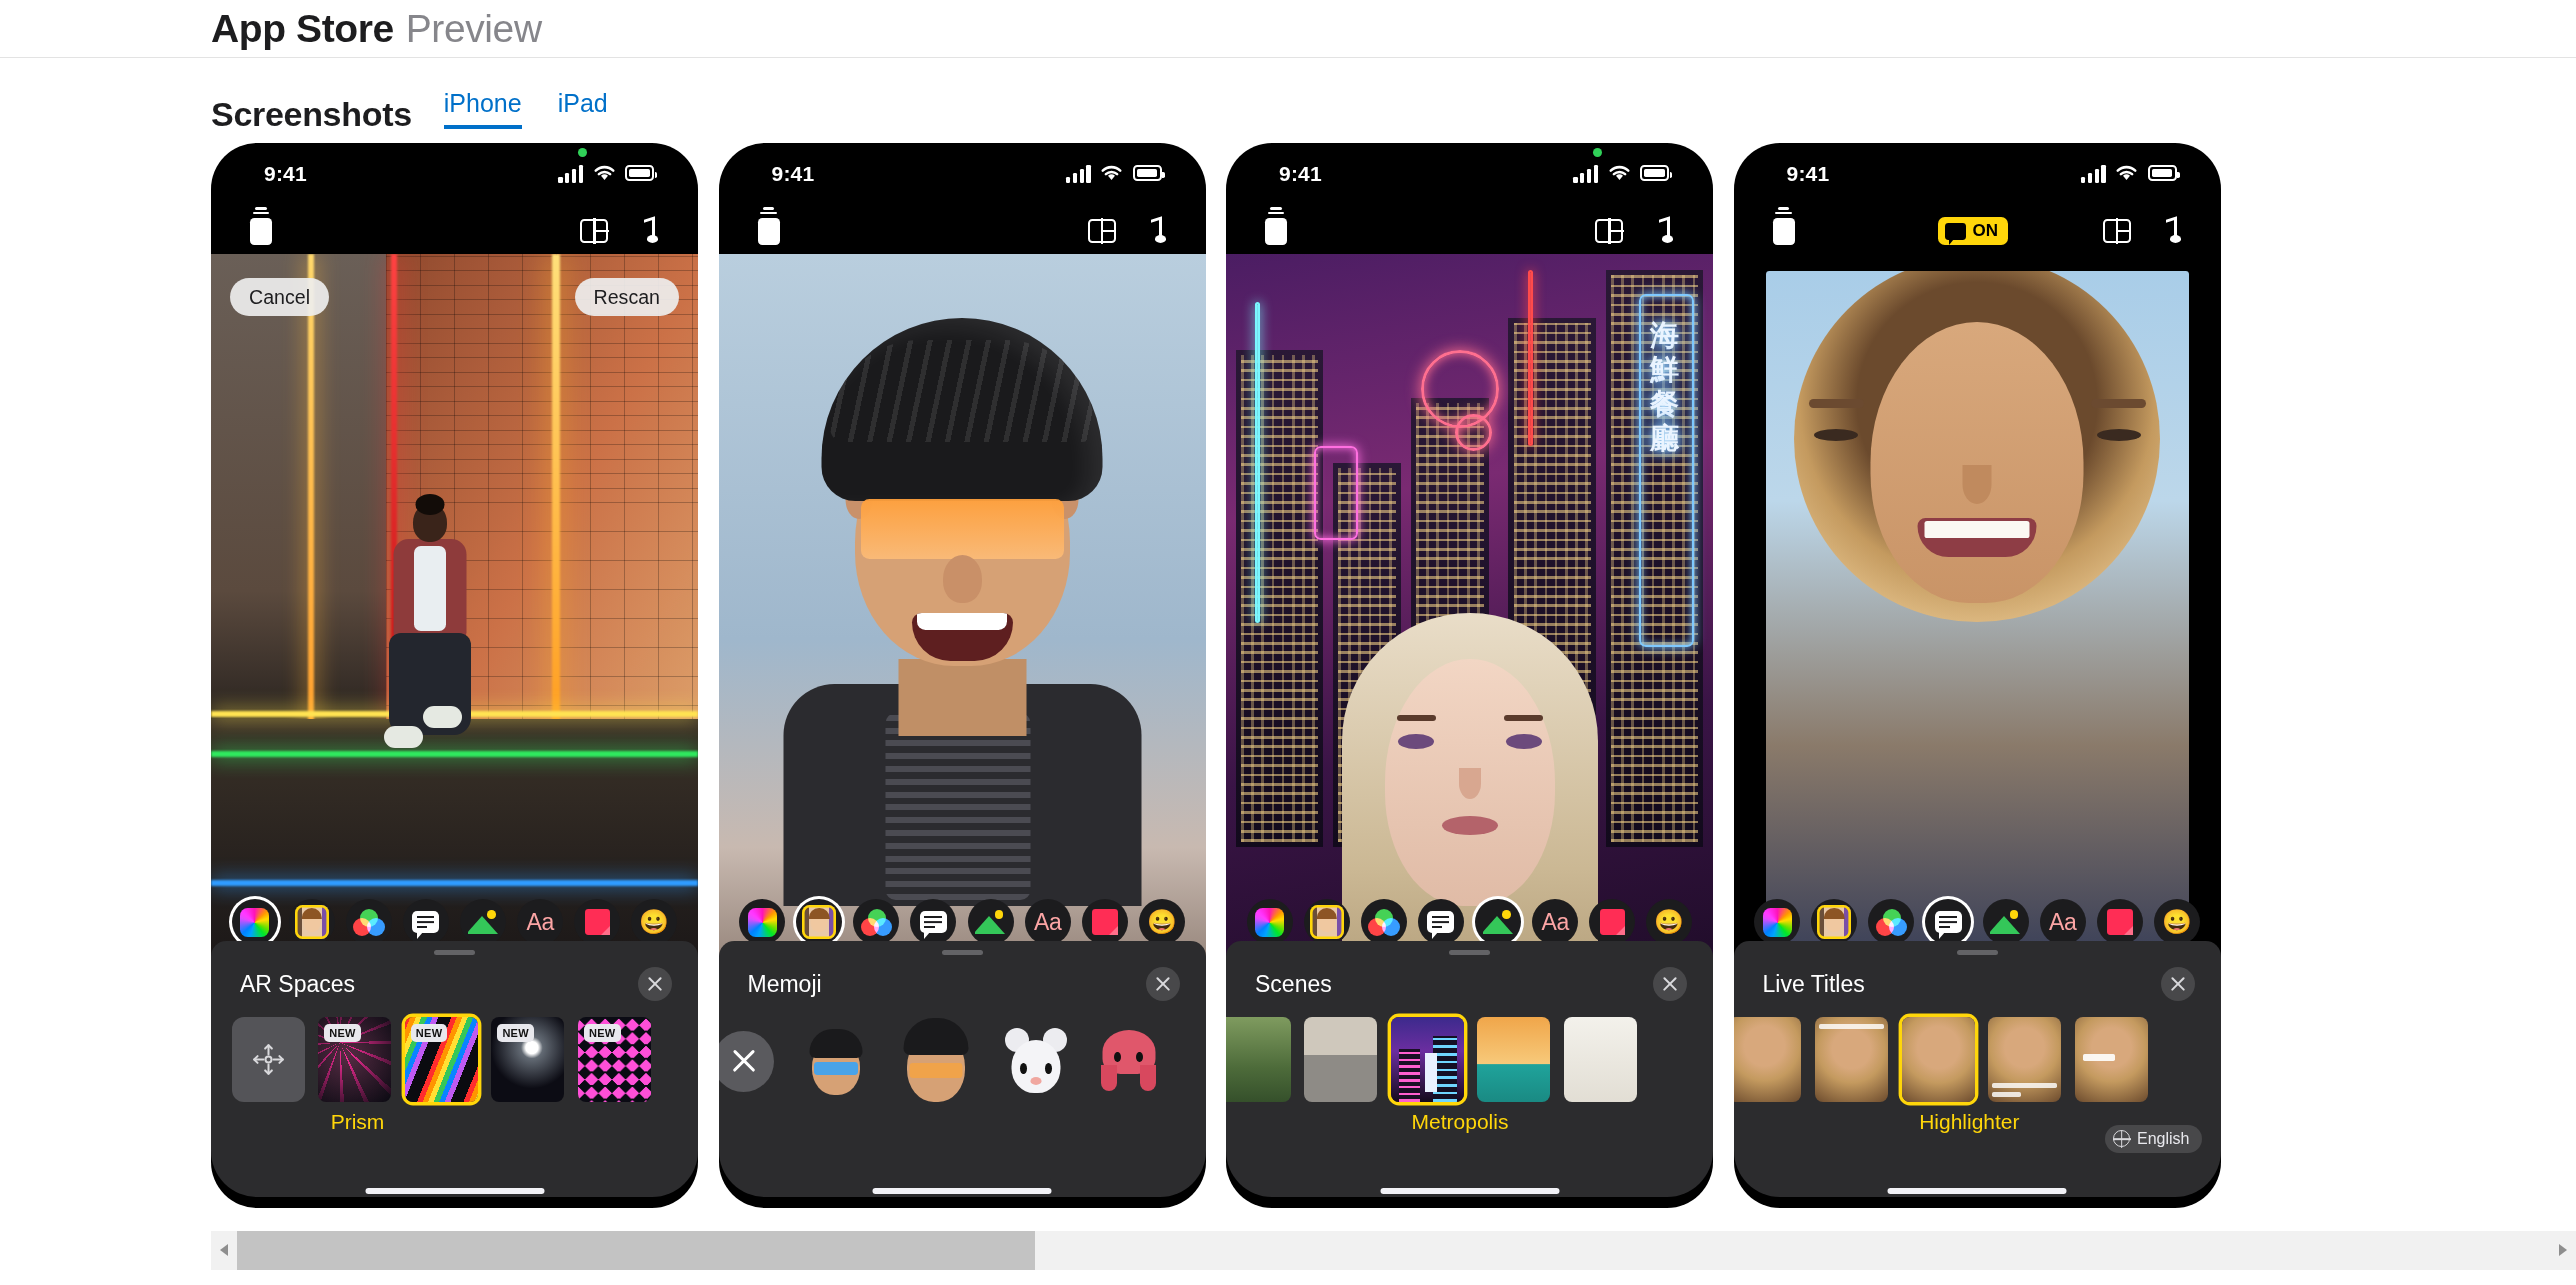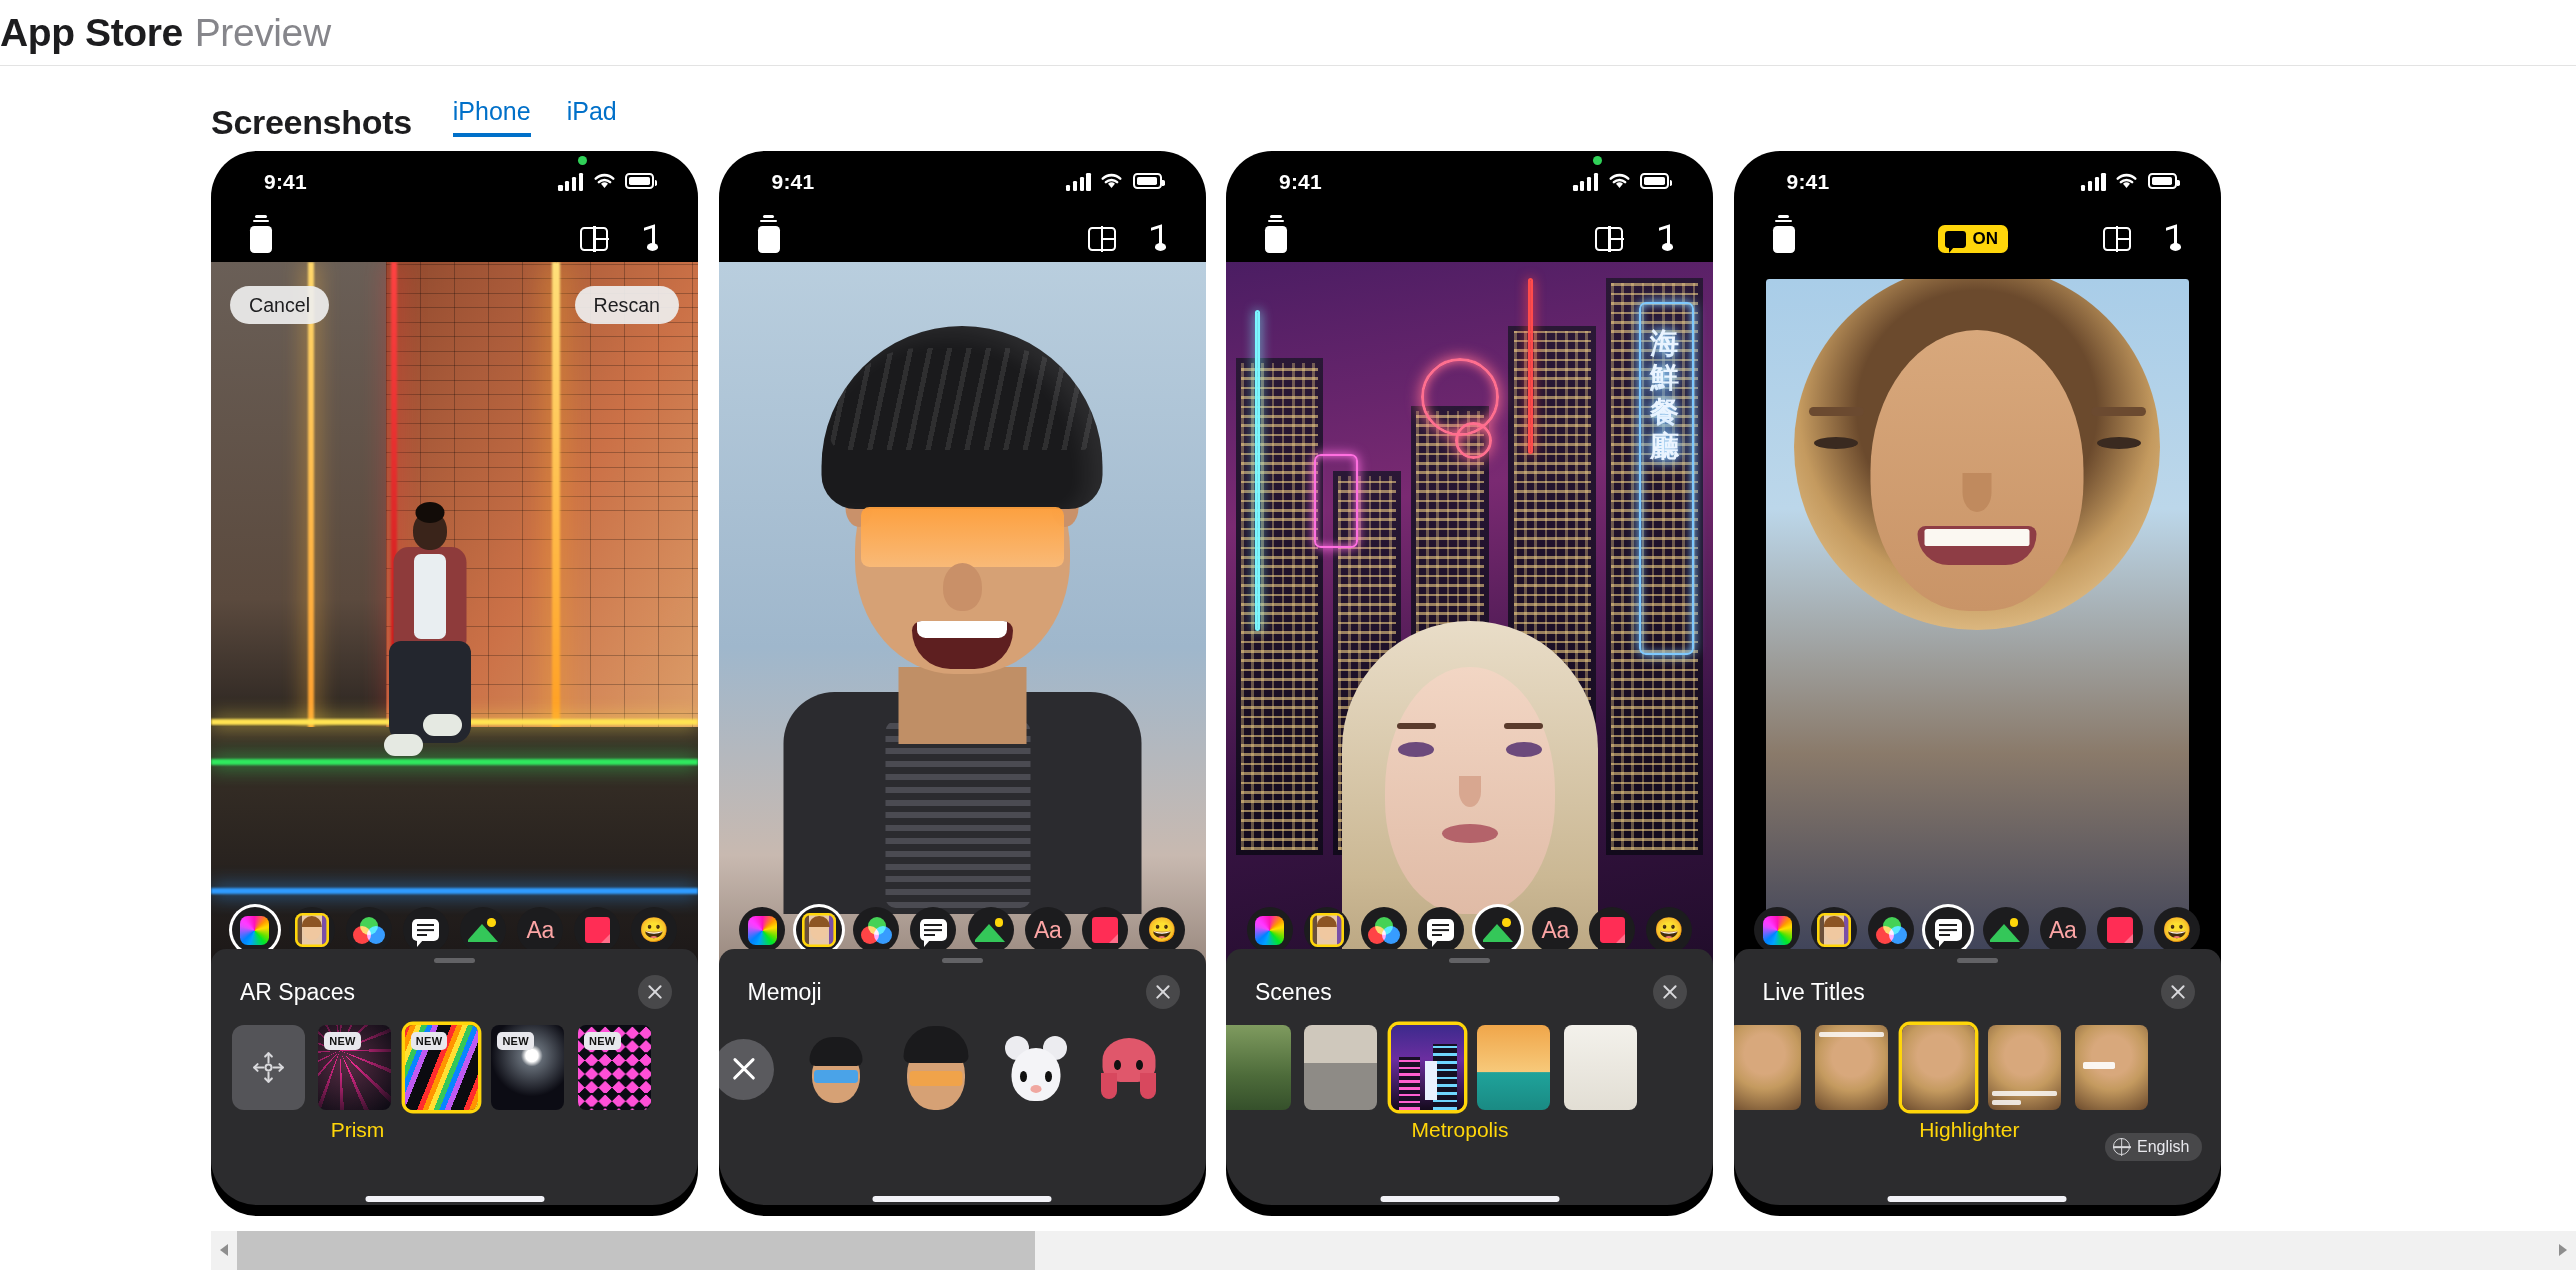--- a/index.html
+++ b/index.html
@@ -6,30 +6,31 @@
   * { box-sizing: border-box; margin: 0; padding: 0; }
   html, body {
     width: 2576px; height: 1285px;
     background: #ffffff;
     font-family: "Liberation Sans", sans-serif;
     overflow: hidden;
   }
 
   
   .masthead {
-    height: 66px;
+    height: 58px;
     display: flex; align-items: center;
+    padding-left: 211px;
     border-bottom: 1.7px solid #e3e3e3;
   }
   .masthead-title { font-size: 39px; font-weight: 700; color: #1d1d1f; letter-spacing: -0.4px; }
   .masthead-sub   { font-size: 39px; font-weight: 400; color: #86868b; margin-left: 12px; letter-spacing: -0.4px; }
 
   
   .section-head {
-    display: flex; align-items: flex-end; gap: 41px;
+    display: flex; align-items: flex-end; gap: 32px;
     padding: 13.6px 0 0 211px;
     height: 73px;
   }
   .section-title { font-size: 34px; font-weight: 700; color: #1d1d1f; letter-spacing: -0.3px; line-height: 1; }
   .tabs { display: flex; gap: 36px; padding-bottom: 1.7px; }
   .tab {
     font-size: 25px; color: #0070c9; cursor: pointer;
     padding-bottom: 9.4px; border-bottom: 4.3px solid transparent;
     line-height: 1;
   }

